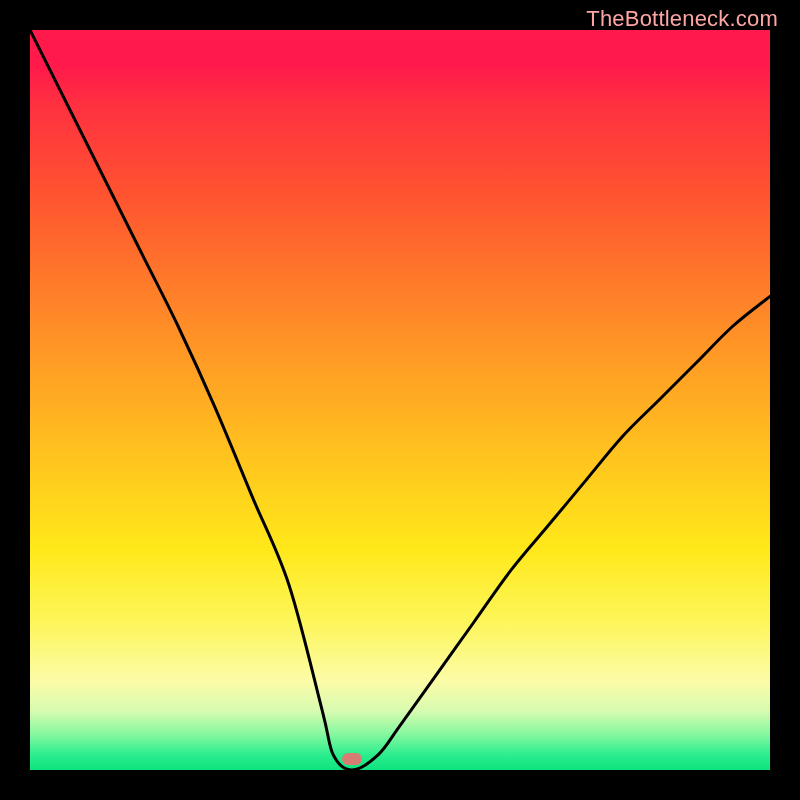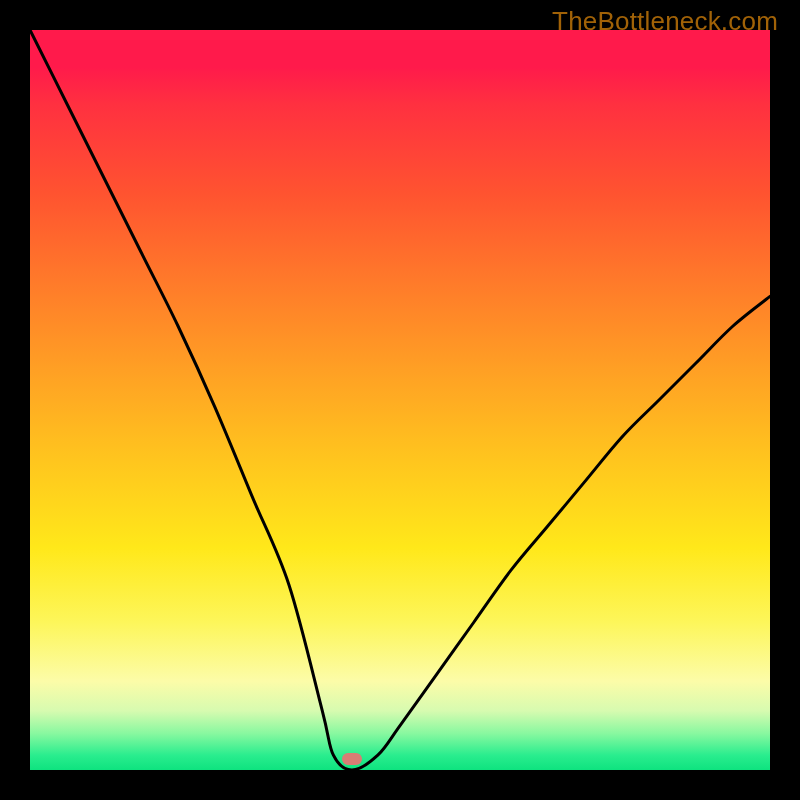--- a/index.html
+++ b/index.html
@@ -38,22 +38,22 @@
       #d7fbb0 92%,
       #8af8a0 95%,
       #2aed8e 98%,
       #0ee37f 100%
     );
   }
   .watermark {
     position: absolute;
     top: 6px;
     right: 22px;
-    color: #a16207;
-    font-size: 26px;
+    color: #fca5a5;
+    font-size: 22px;
     font-weight: 500;
     letter-spacing: 0.2px;
     user-select: none;
   }
   svg.curve {
     position: absolute;
     left: 0; top: 0;
     width: 740px;
     height: 740px;
     overflow: visible;

